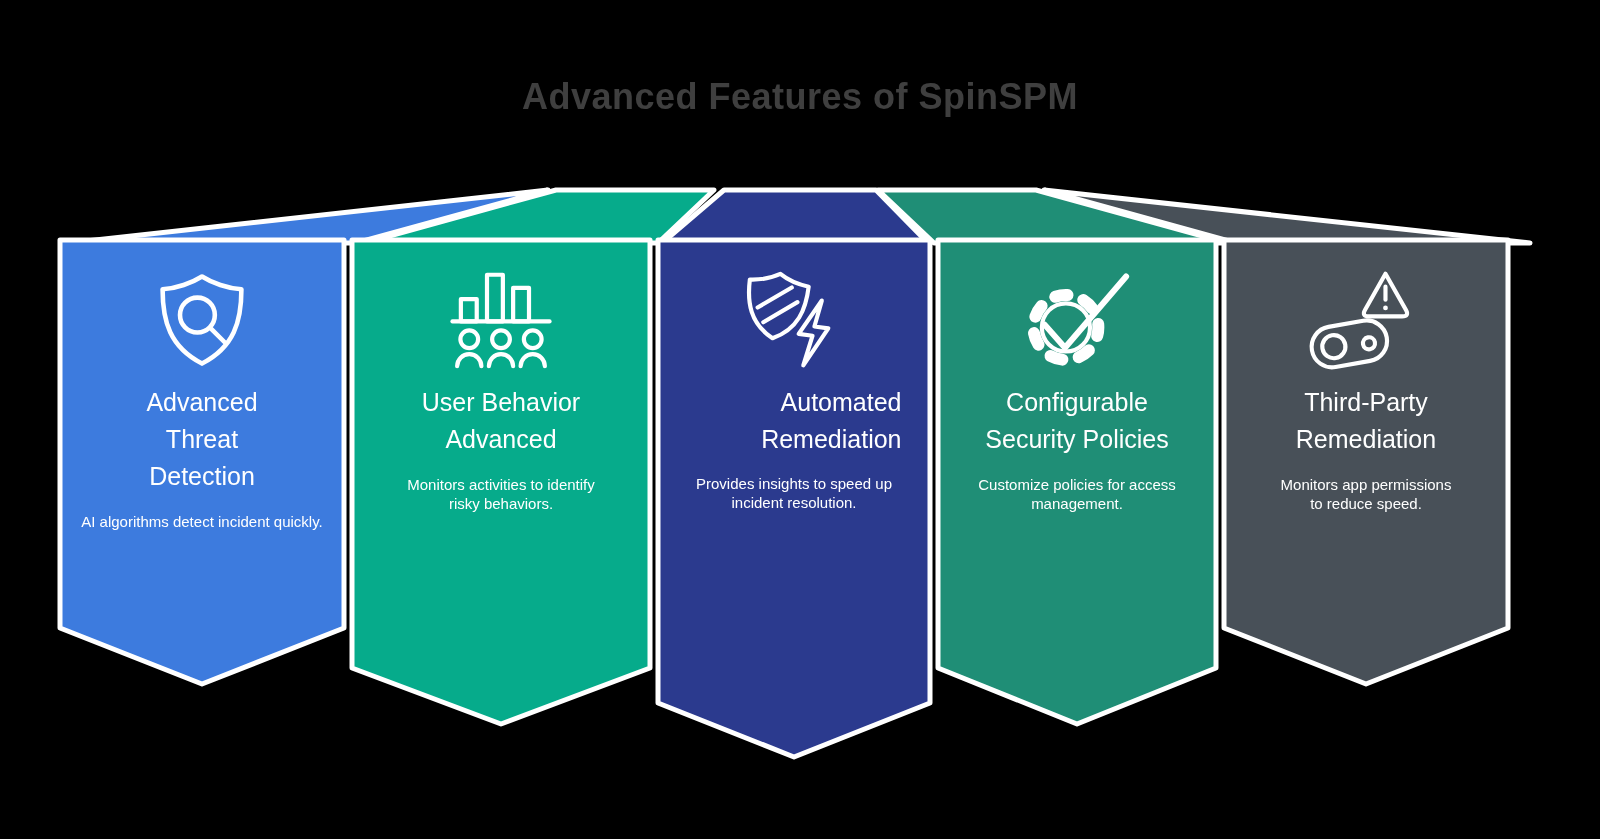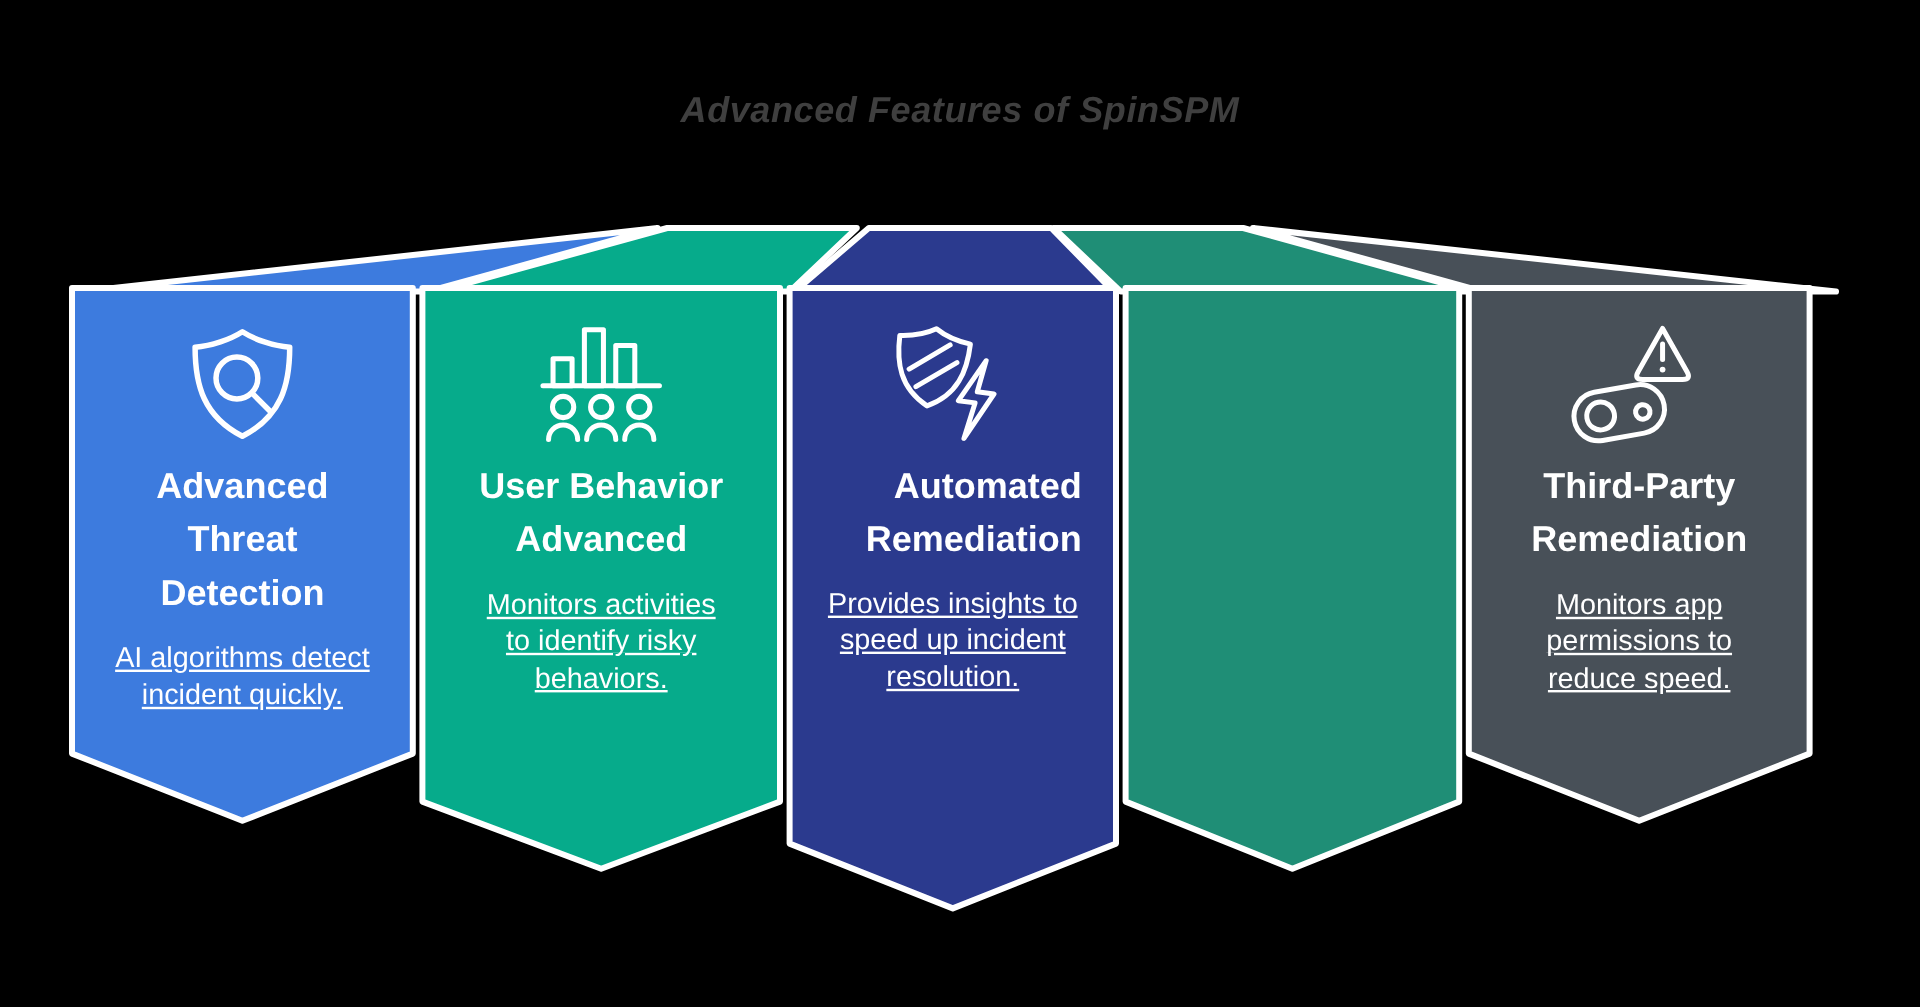--- a/index.html
+++ b/index.html
@@ -2,31 +2,31 @@
 <html><head>
 <meta charset="utf-8">
 <style>
   html,body{margin:0;padding:0;background:#000;}
   .stage{
     position:relative;width:1600px;height:839px;overflow:hidden;
     font-family:"Liberation Sans", sans-serif;background:#000;
   }
   .page-title{
     position:absolute;top:76px;left:0;width:100%;
-    text-align:center;font-size:30px;font-weight:700;letter-spacing:.5px;margin:0;font-style:italic;
+    text-align:center;font-size:36px;font-weight:700;letter-spacing:.5px;margin:0;
   }
   .shapes{position:absolute;left:0;top:0;}
   .shapes polygon{stroke:#fff;stroke-width:5;stroke-linejoin:round;}
   .card{
     position:absolute;top:240px;text-align:center;color:#fff;
   }
   .icon{height:112px;margin-top:24px;display:flex;align-items:center;justify-content:center;}
   .icon svg{stroke:#fff;fill:none;stroke-linecap:round;stroke-linejoin:round;}
-  .card h2{font-size:30px;font-weight:700;line-height:1.48;margin:8px auto 0;}
-  .card p{font-size:24px;font-weight:400;line-height:1.27;margin:17px auto 0;text-decoration:underline;}
+  .card h2{font-size:25px;font-weight:400;line-height:1.48;margin:8px auto 0;}
+  .card p{font-size:15px;font-weight:400;line-height:1.27;margin:17px auto 0;}
   .c1{left:60px;width:284px;}  .c1 h2{width:172px;} .c1 p{width:250px;}
   .c2{left:352px;width:298px;} .c2 h2{width:215px;} .c2 p{width:215px;}
   .c3{left:658px;width:272px;} .c3 h2{width:215px;text-align:right;} .c3 p{width:218px;margin-top:16px;}
   .c4{left:938px;width:278px;} .c4 h2{width:188px;} .c4 p{width:200px;}
   .c5{left:1224px;width:284px;}.c5 h2{width:215px;} .c5 p{width:172px;}
 </style>
 </head>
 <body>
 
 <div class="stage">
@@ -87,20 +87,31 @@
           <line x1="28" y1="44" x2="62" y2="18"></line>
           <line x1="36" y1="59" x2="70" y2="33"></line>
         </g>
         <path d="M97,34 L72,70 L87,72 L77,104 L104,64 L89,62 Z"></path>
       </svg>
     </div>
     <h2>Automated Remediation</h2>
     <p>Provides insights to speed up incident resolution.</p>
   </div>
 
+  <div class="card c4">
+    <div class="icon">
+      <svg width="125" height="102" viewBox="0 0 135 110" stroke-width="4.5">
+        <circle cx="55" cy="63" r="26"></circle>
+        <circle cx="55" cy="63" r="35" stroke-width="13" stroke-dasharray="13.4 18" stroke-dashoffset="4"></circle>
+        <polyline points="32,60 54,85 120,8" stroke-width="6.5"></polyline>
+      </svg>
+    </div>
+    <h2>Configurable Security Policies</h2>
+    <p>Customize policies for access management.</p>
+  </div>
 
   <div class="card c5">
     <div class="icon">
       <svg width="125" height="104" viewBox="0 0 135 112" stroke-width="4.5">
         <path d="M88,6 L110,45 Q114,52 106,52 L70,52 Q62,52 66,45 Z"></path>
         <line x1="88" y1="20" x2="88" y2="34"></line>
         <circle cx="88" cy="43" r="2.6" fill="#fff" stroke="none"></circle>
         <g transform="rotate(-10 48 82)">
           <rect x="8" y="60" width="82" height="44" rx="22"></rect>
           <circle cx="32" cy="82" r="12.5"></circle>

